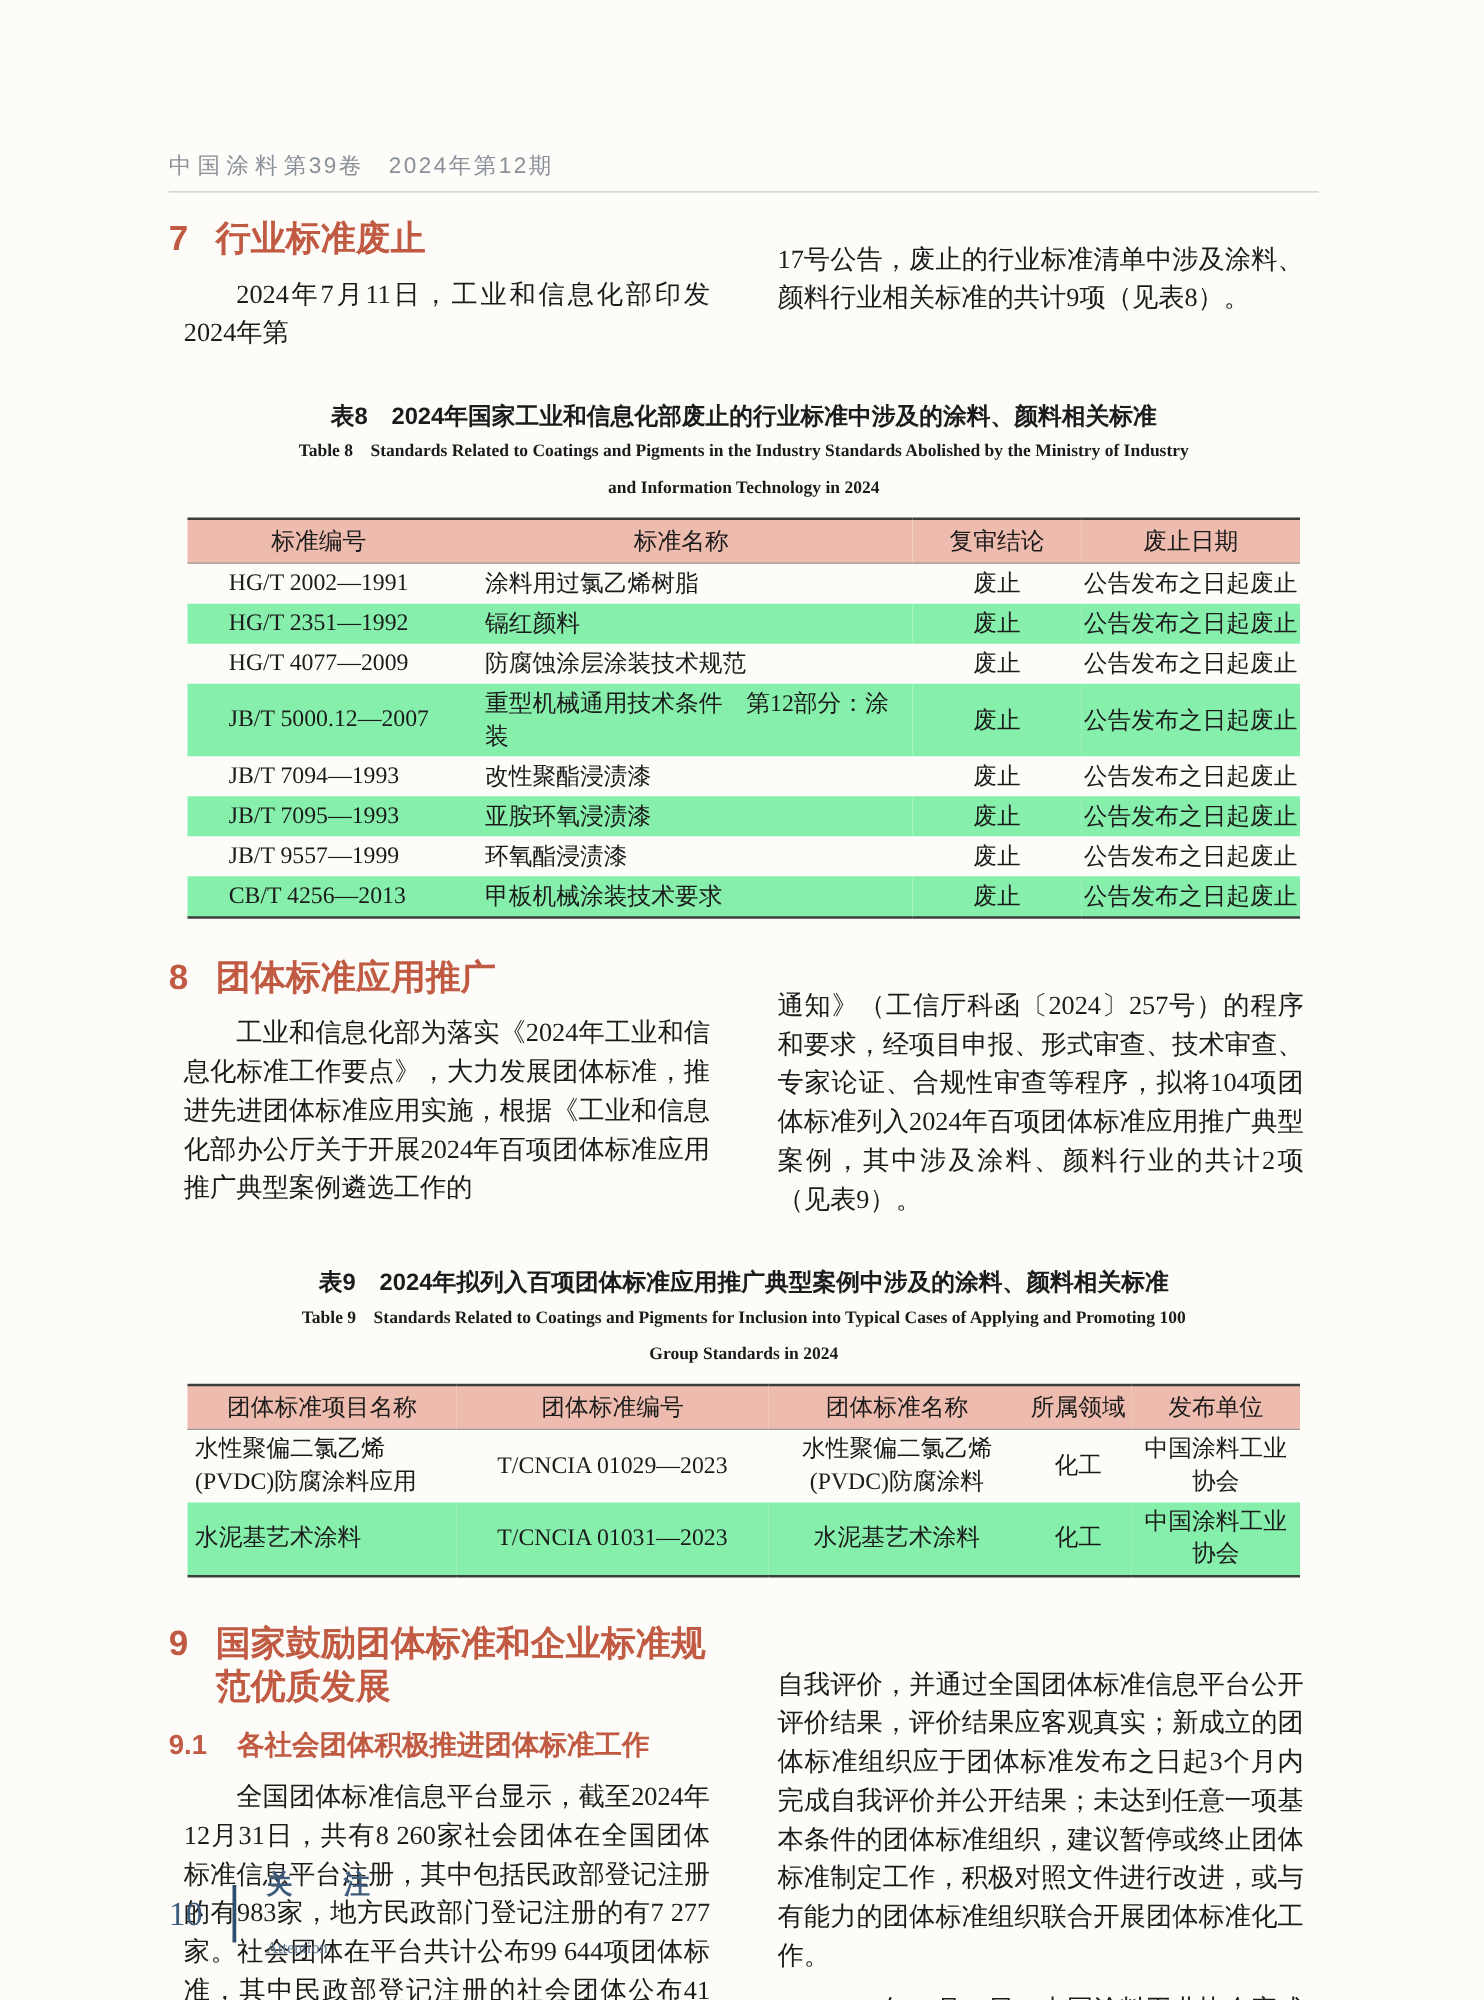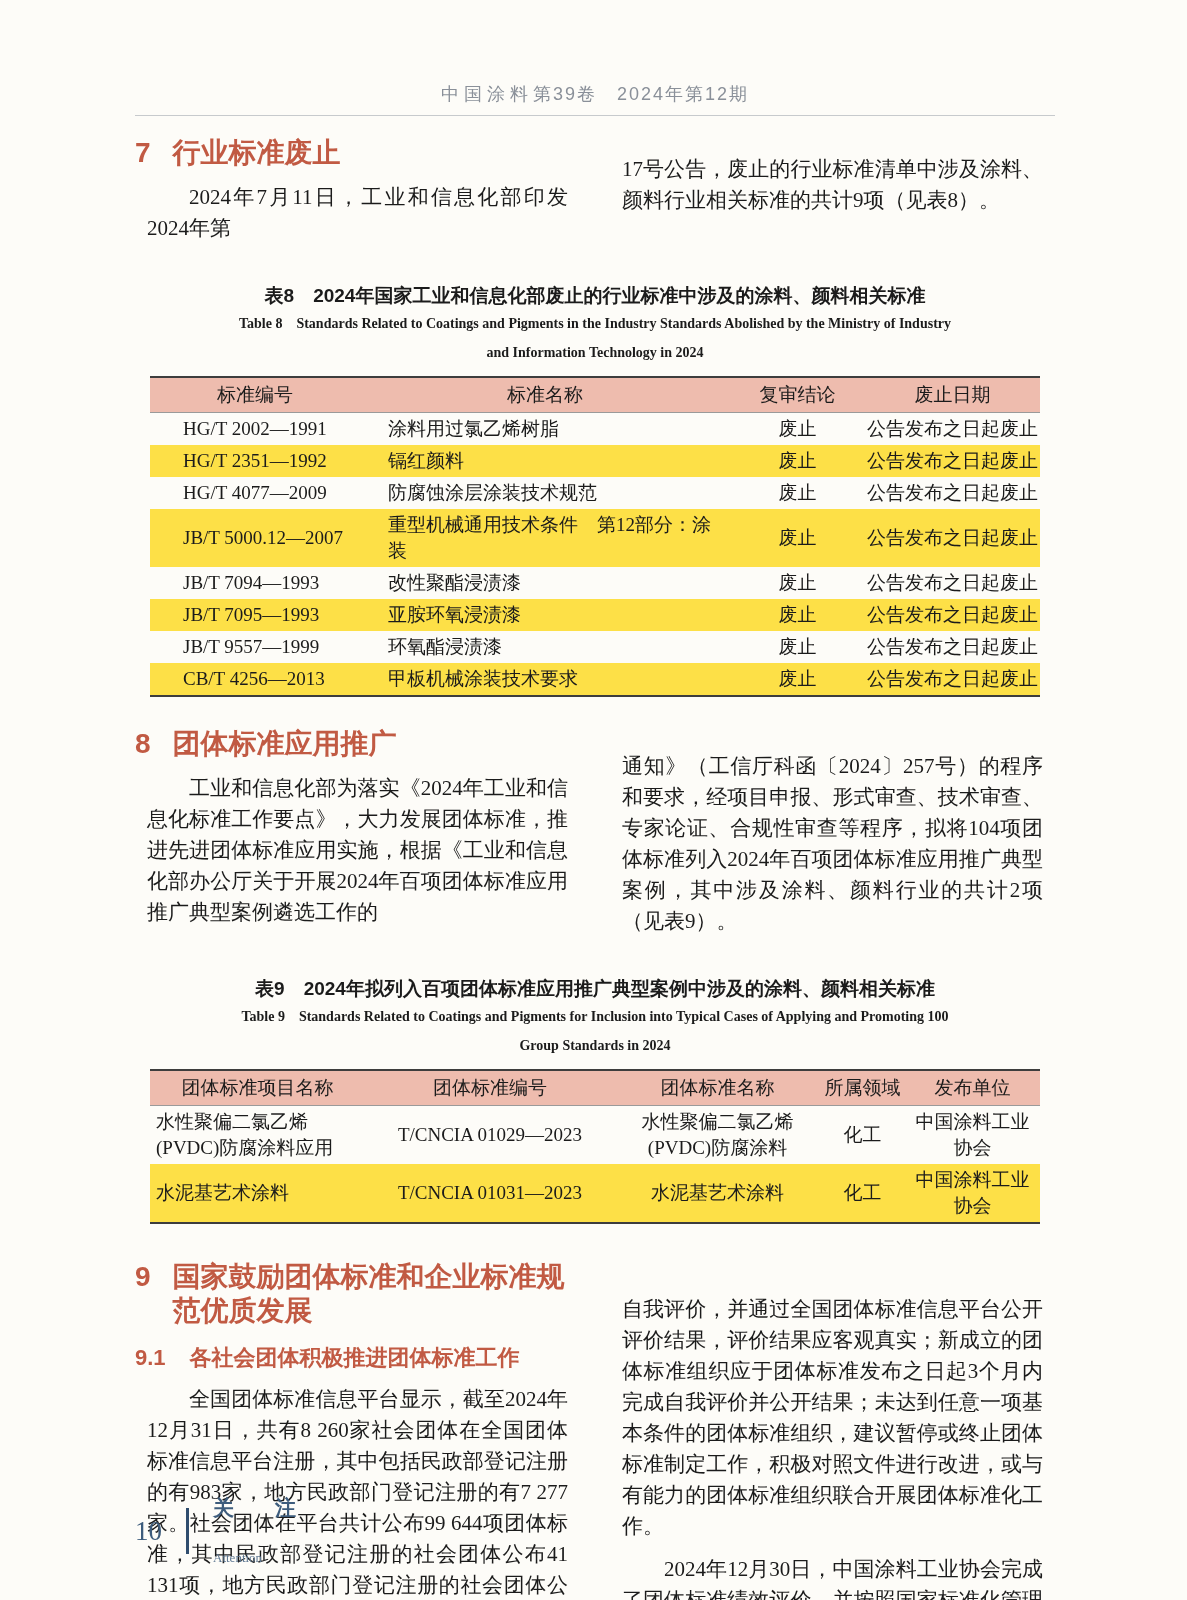--- a/index.html
+++ b/index.html
@@ -7,21 +7,21 @@
     width:1187px;height:1600px;position:relative;
     background:#fdfcf8;
     font-family:"Liberation Serif","DejaVu Serif",serif;
     color:#1b1b1b;
     overflow:hidden;
   }
   .content{position:absolute;left:135px;top:0;width:920px;}
 
   
   .page-header{
-    margin-top:82px;display:flex;justify-content:center;align-items:flex-end;
+    margin-top:120px;display:flex;justify-content:flex-start;align-items:flex-end;
     padding-bottom:9px;border-bottom:1px solid #c7cacd;
     color:#8a9099;font-size:18px;
     font-family:"Liberation Sans","DejaVu Sans",sans-serif;
   }
   .page-header .journal{letter-spacing:5px;}
   .page-header .issue{letter-spacing:2px;}
 
   
   .sec-heading{
     display:flex;gap:22px;
@@ -60,21 +60,21 @@
     width:890px;margin:10px auto 0 auto;border-collapse:collapse;table-layout:fixed;
     border-top:2px solid #3d3d3d;border-bottom:2px solid #3d3d3d;
     font-size:19px;
   }
   table.datatable thead tr{background:#eebcae;}
   table.datatable thead th{
     font-weight:normal;text-align:center;padding:4px 2px;height:22px;
     border-bottom:1px solid #9a9a9a;
   }
   table.datatable td{padding:3px 2px;height:22px;text-align:center;}
-  table.datatable tr.alt{background:#fde047;padding-left:32px;}
+  table.datatable tr.alt{background:#86efac;padding-left:32px;}
   #table8 td.c-code{text-align:left;padding-left:33px;}
   #table8 td.c-name{text-align:left;padding-left:28px;}
   #table9 td.c-project{text-align:left;padding-left:6px;}
   #table9 td{line-height:26px;}
 
   .mt20{margin-top:20px;} .mt28{margin-top:28px;} .mt30{margin-top:30px;} .mt36{margin-top:36px;}
   .pt6{padding-top:6px;} .pt12{padding-top:12px;} .pt22{padding-top:22px;}
 
   
   .page-footer{

